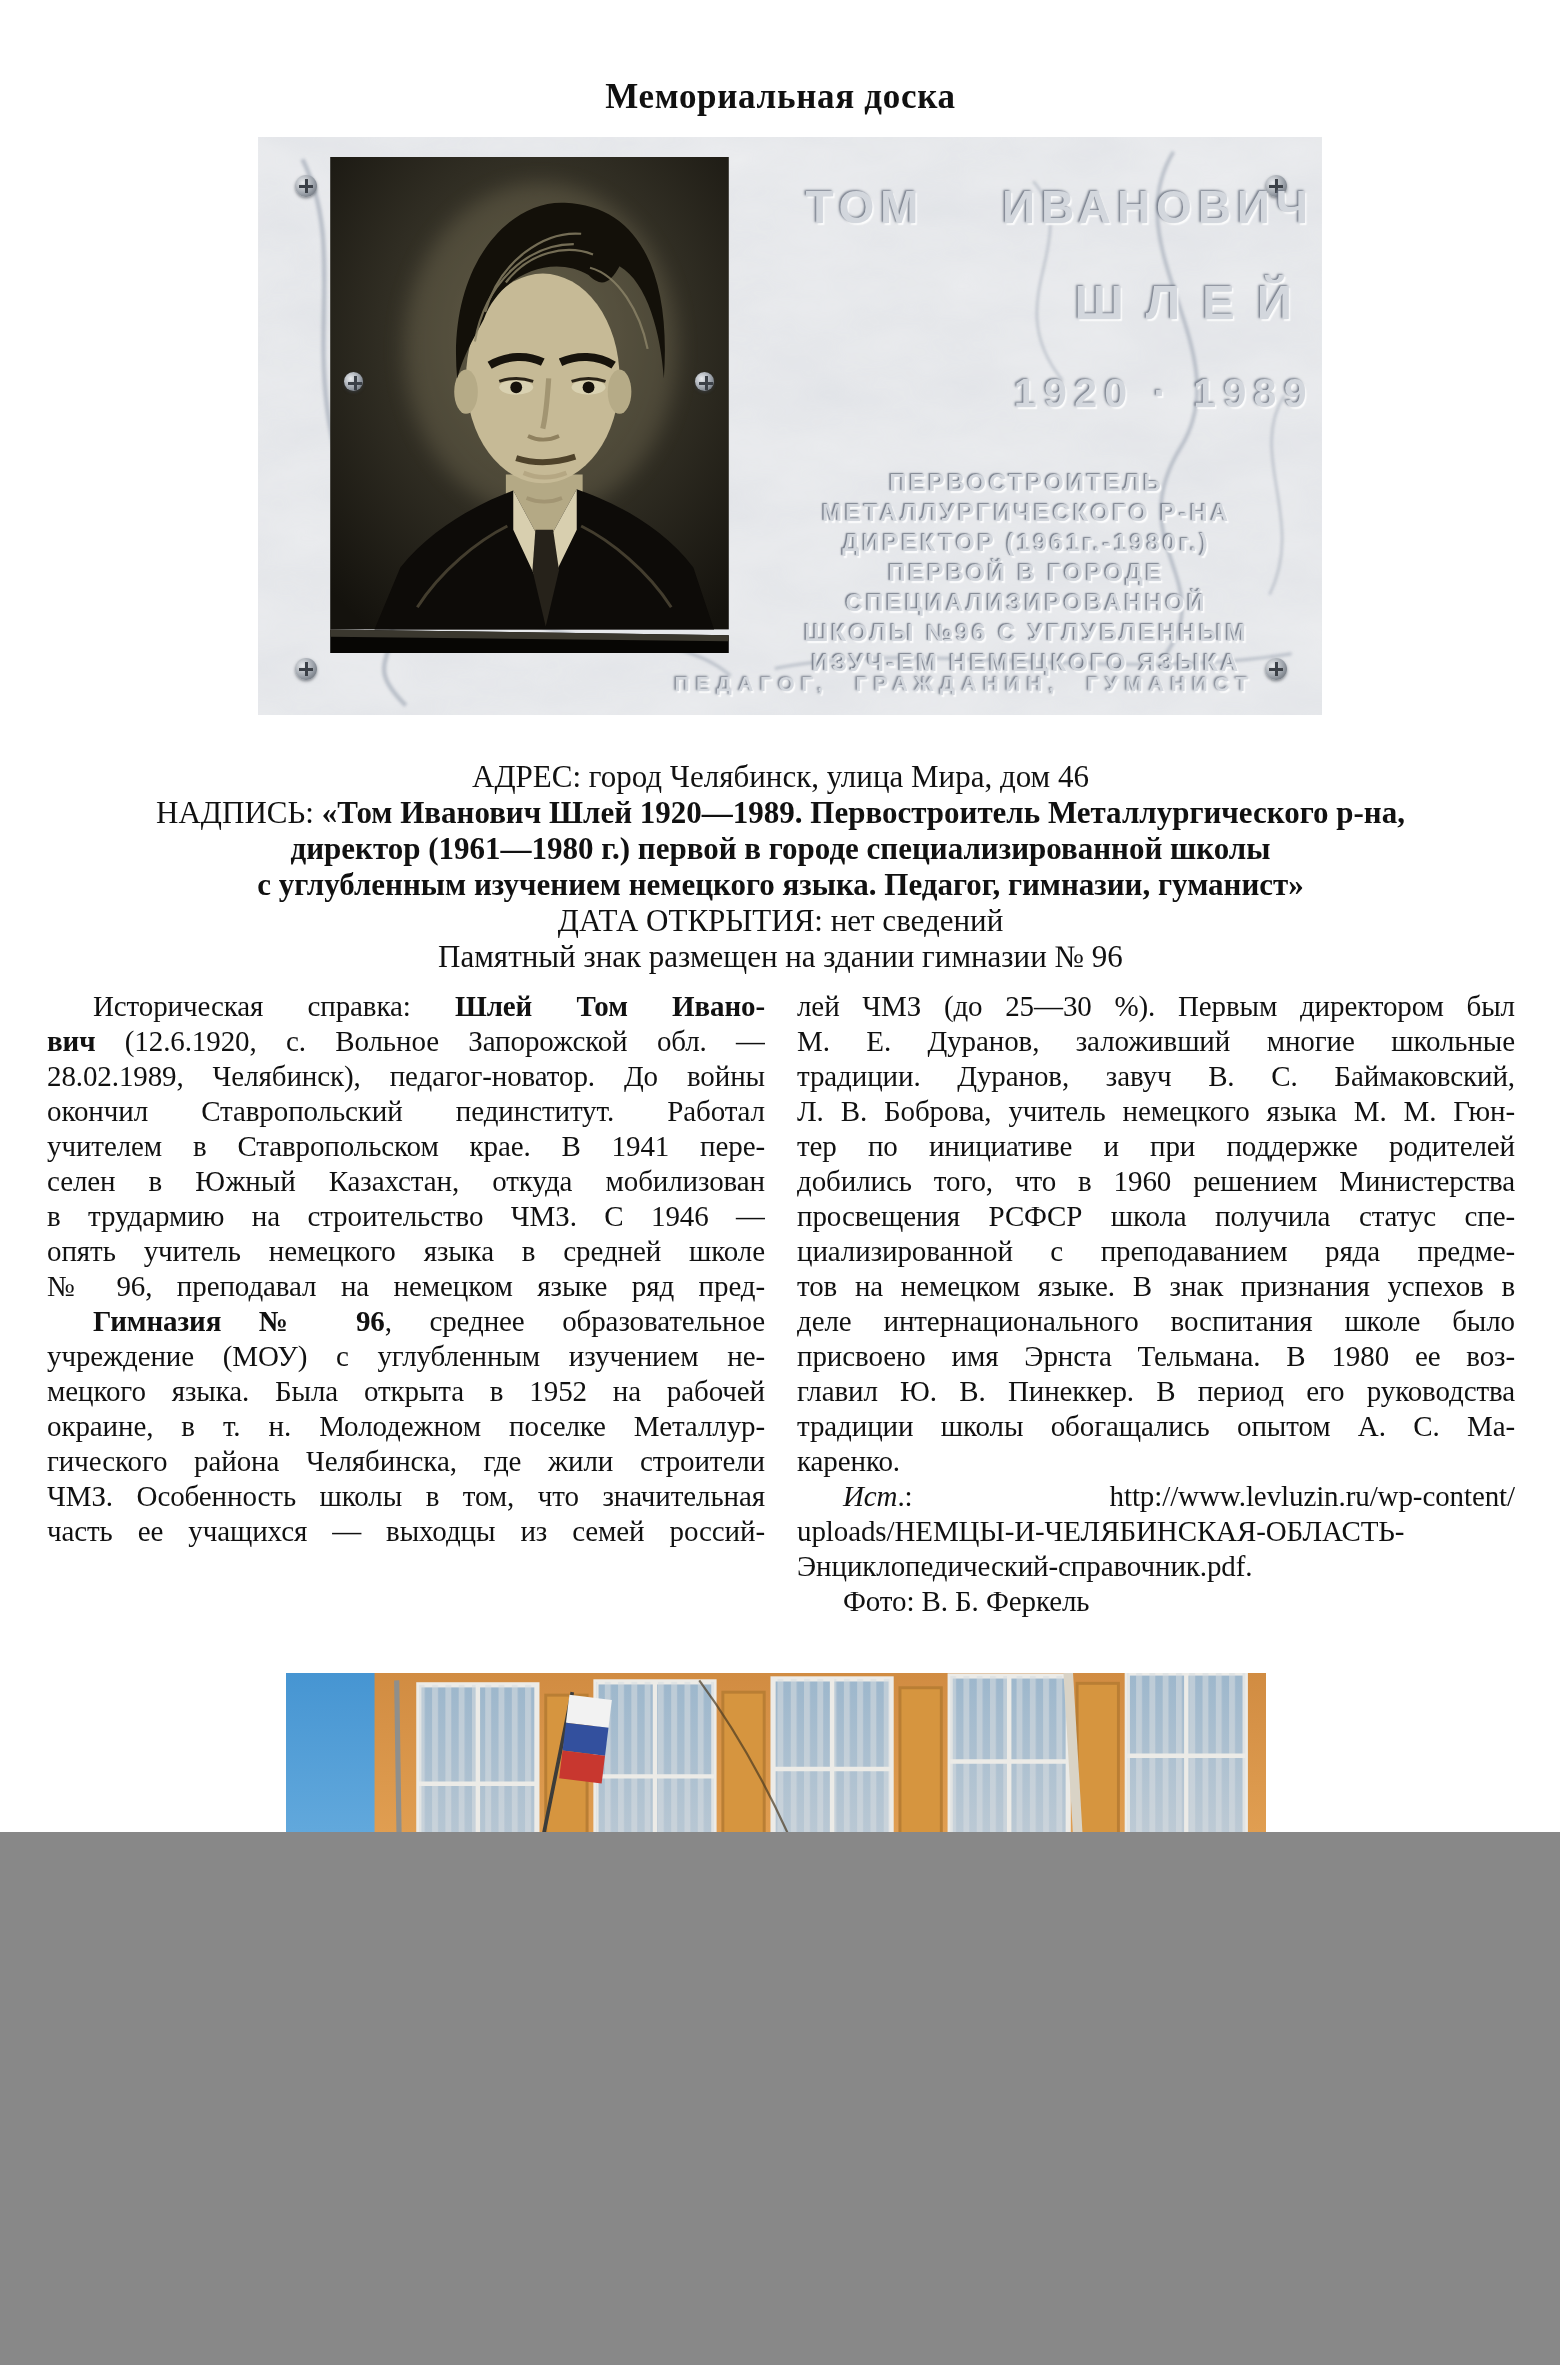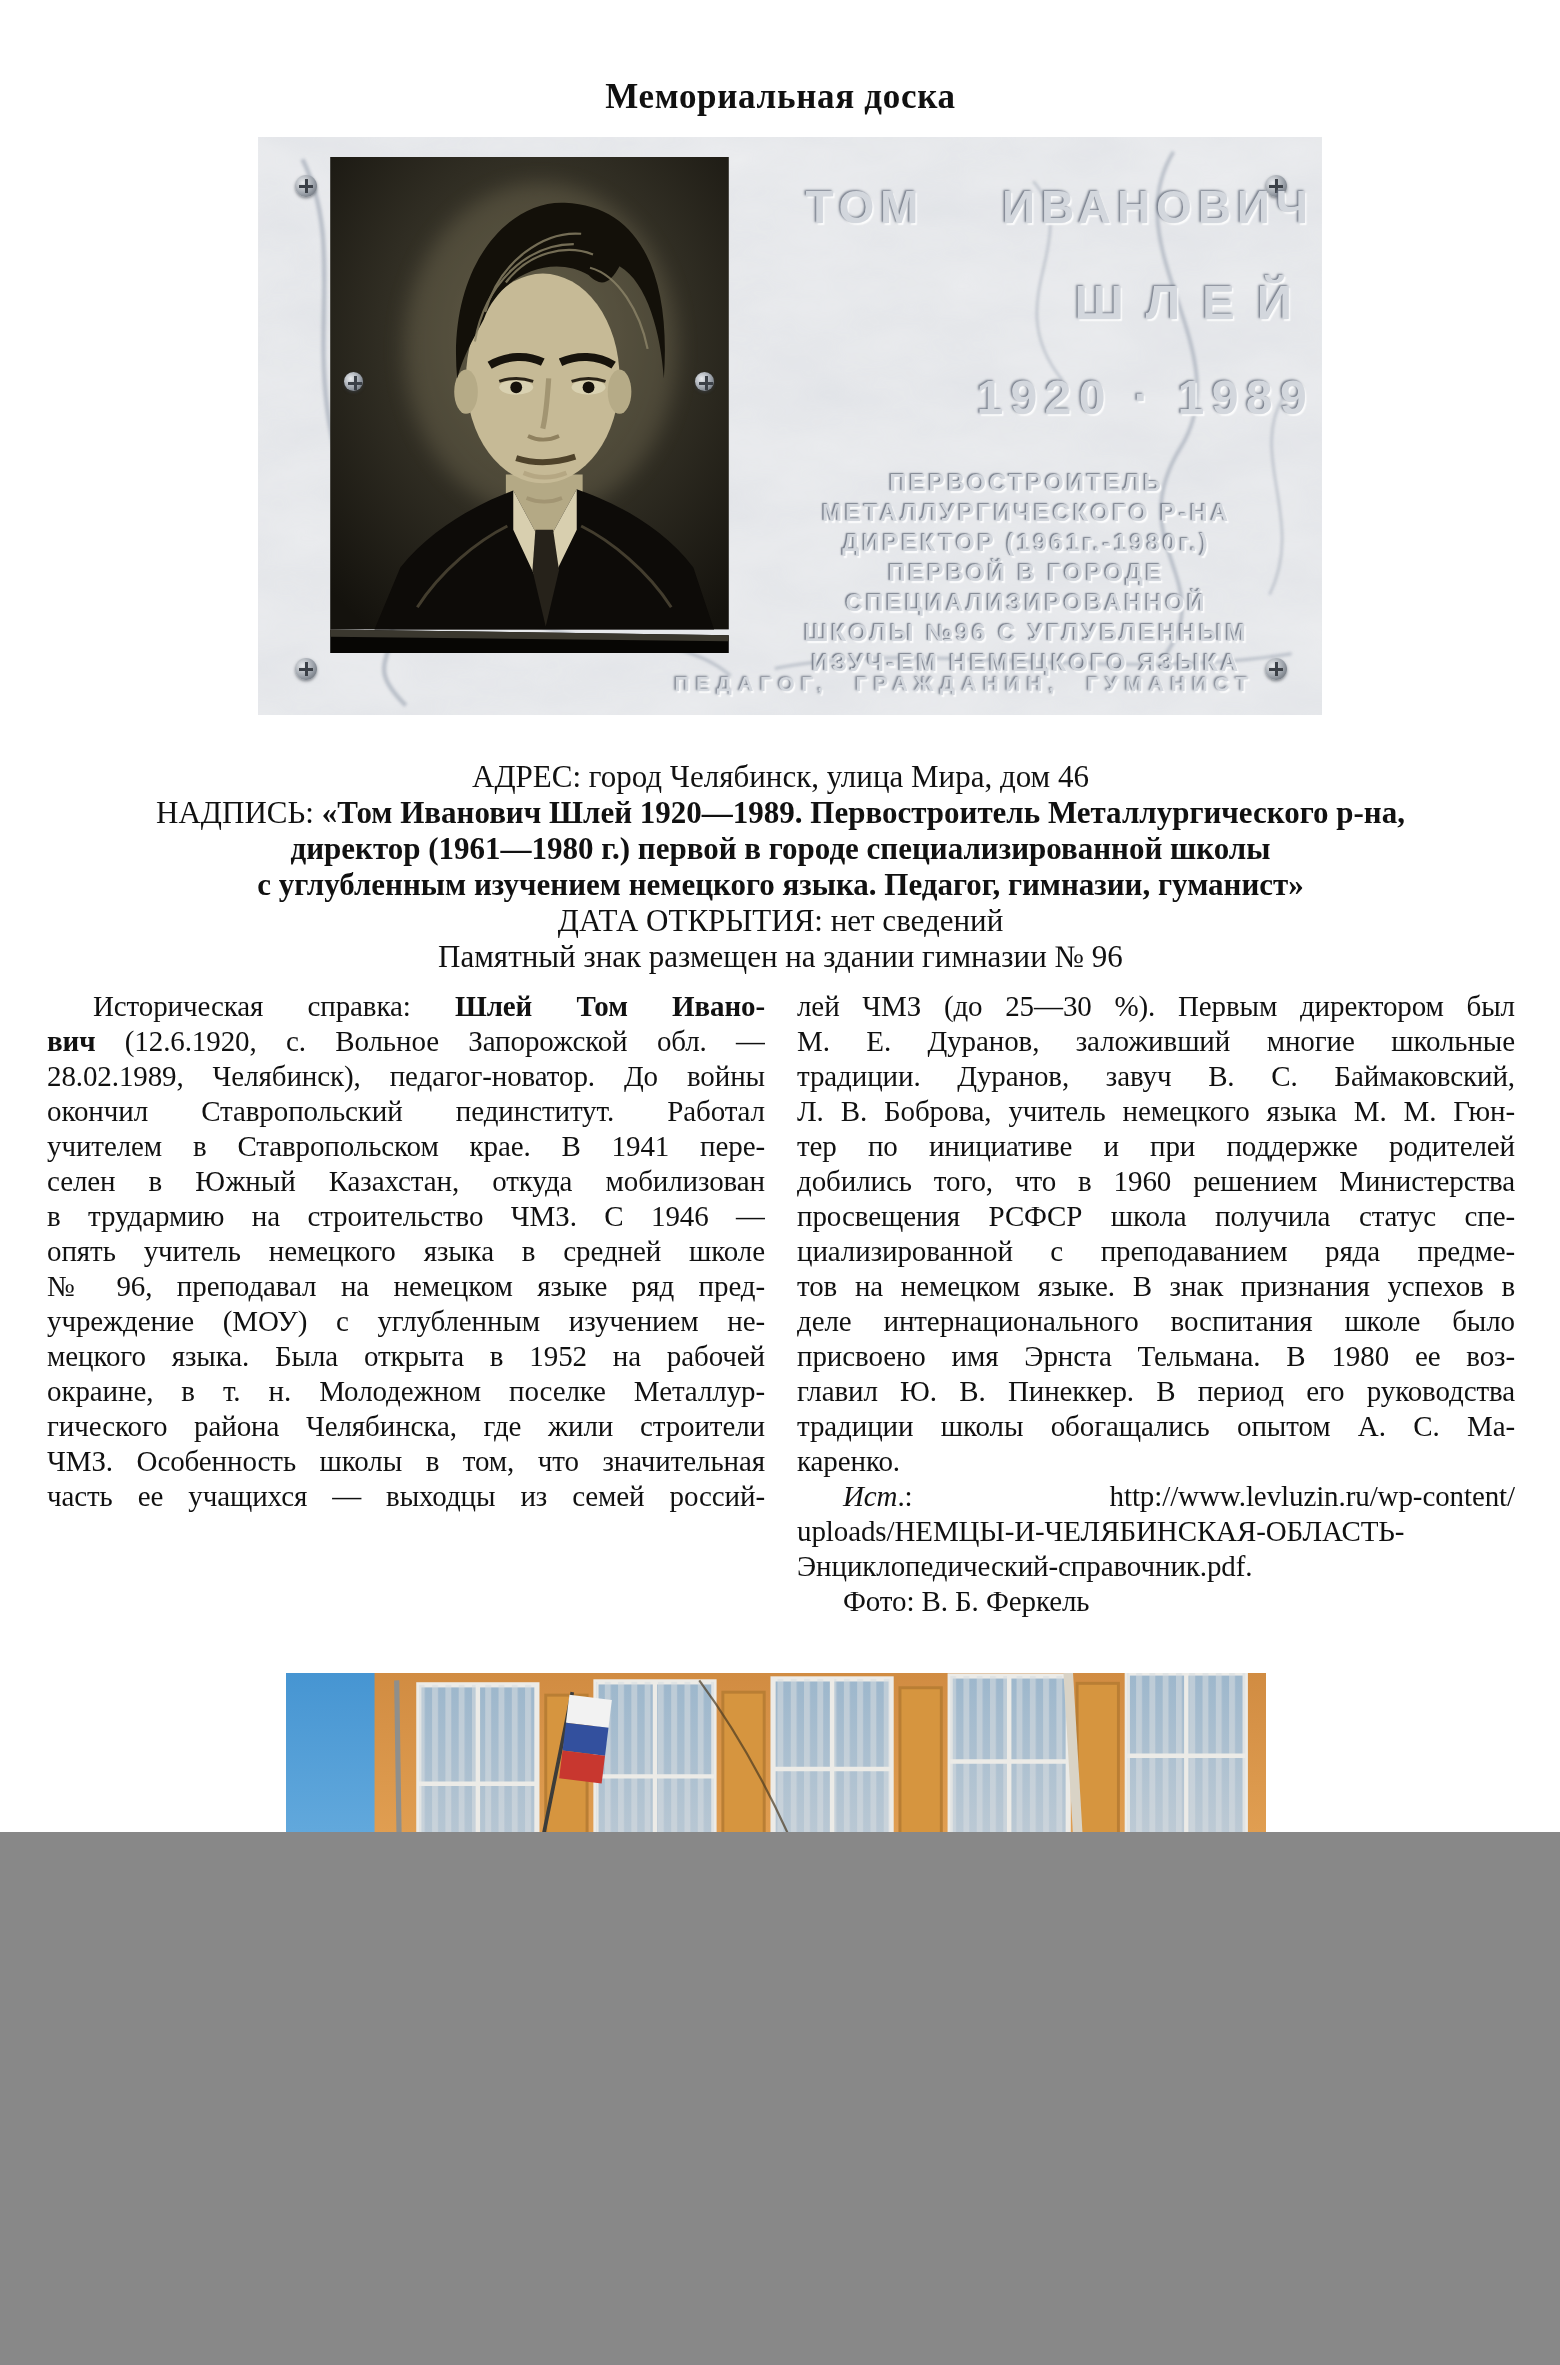--- a/index.html
+++ b/index.html
@@ -22,21 +22,21 @@
   .screw{position:absolute;width:22px;height:22px;border-radius:50%;
          background:radial-gradient(circle at 35% 35%,#e9ebee 0%,#9aa0a8 55%,#545a63 100%);
          box-shadow:0 1.5px 3px rgba(60,65,75,.55);}
   .screw::after{content:"";position:absolute;left:9.6px;top:3.7px;width:3px;height:14.8px;background:#3c4148;}
   .screw::before{content:"";position:absolute;left:3.7px;top:9.6px;width:14.8px;height:3px;background:#3c4148;}
   .engr{position:absolute;left:487px;width:569px;text-align:right;
         font-family:"Liberation Sans",sans-serif;font-weight:bold;color:#d3d7dd;
         text-shadow:-1.5px -1.5px 2.2px rgba(106,114,128,.95), 1.5px 1.5px 1.5px rgba(255,255,255,.95);}
   .engr.name1{top:43px;font-size:46px;letter-spacing:5.9px;word-spacing:59px;}
   .engr.name2{top:137px;font-size:49px;letter-spacing:22px;}
-  .engr.years{top:233px;font-size:48px;letter-spacing:7.4px;}
+  .engr.years{top:233px;font-size:41px;letter-spacing:7.4px;}
   .engr-lines{position:absolute;left:473px;top:331px;width:591px;}
   .engr-lines div{font-family:"Liberation Sans",sans-serif;font-weight:bold;text-align:center;
         font-size:24px;line-height:30px;letter-spacing:3px;color:#d3d7dd;
         text-shadow:-1.5px -1.5px 1.5px rgba(106,114,128,.95), 1.5px 1.5px 1.5px rgba(255,255,255,.95);}
   .engr.bottom{left:126px;width:871px;top:535px;font-size:21px;letter-spacing:6.6px;word-spacing:13.3px;}
 
   
   .addr{position:absolute;left:29.5px;top:759px;width:1502px;}
   .addr div{text-align:center;font-size:31px;line-height:36px;}
   .seg-b{font-weight:bold;}
@@ -180,20 +180,21 @@
   <div class="col left" id="col-left">
       <div class="bline indent"><span>Историческая справка: </span><span class="seg-b">Шлей Том Ивано-</span></div>
       <div class="bline"><span class="seg-b">вич</span><span> (12.6.1920, с. Вольное Запорожской обл. —</span></div>
       <div class="bline"><span>28.02.1989, Челябинск), педагог-новатор. До войны</span></div>
       <div class="bline"><span>окончил Ставропольский пединститут. Работал</span></div>
       <div class="bline"><span>учителем в Ставропольском крае. В 1941 пере-</span></div>
       <div class="bline"><span>селен в Южный Казахстан, откуда мобилизован</span></div>
       <div class="bline"><span>в трудармию на строительство ЧМЗ. С 1946 —</span></div>
       <div class="bline"><span>опять учитель немецкого языка в средней школе</span></div>
       <div class="bline"><span>№ 96, преподавал на немецком языке ряд пред-</span></div>
+      <div class="bline indent"><span class="seg-b">Гимназия № 96</span><span>, среднее образовательное</span></div>
       <div class="bline"><span>учреждение (МОУ) с углубленным изучением не-</span></div>
       <div class="bline"><span>мецкого языка. Была открыта в 1952 на рабочей</span></div>
       <div class="bline"><span>окраине, в т. н. Молодежном поселке Металлур-</span></div>
       <div class="bline"><span>гического района Челябинска, где жили строители</span></div>
       <div class="bline"><span>ЧМЗ. Особенность школы в том, что значительная</span></div>
       <div class="bline"><span>часть ее учащихся — выходцы из семей россий-</span></div>
     </div>
   <div class="col right" id="col-right">
       <div class="bline"><span>лей ЧМЗ (до 25—30 %). Первым директором был</span></div>
       <div class="bline"><span>М. Е. Дуранов, заложивший многие школьные</span></div>

